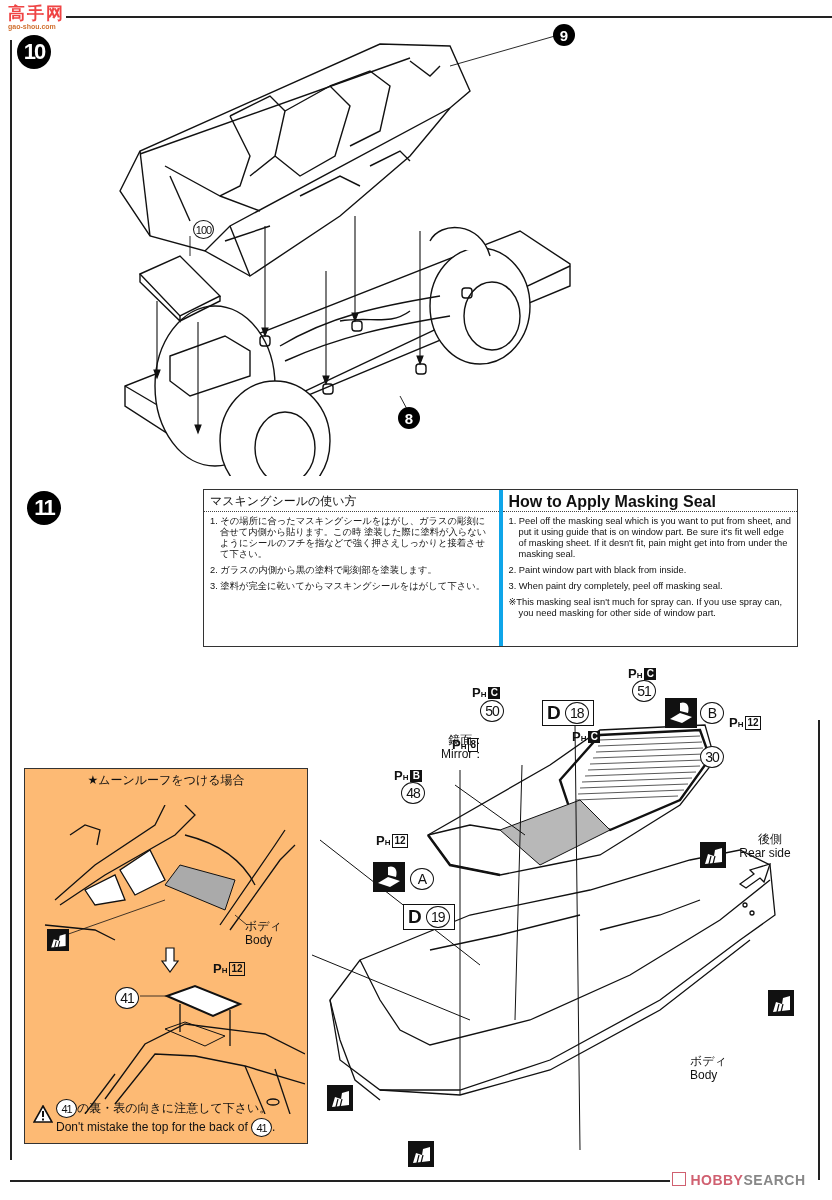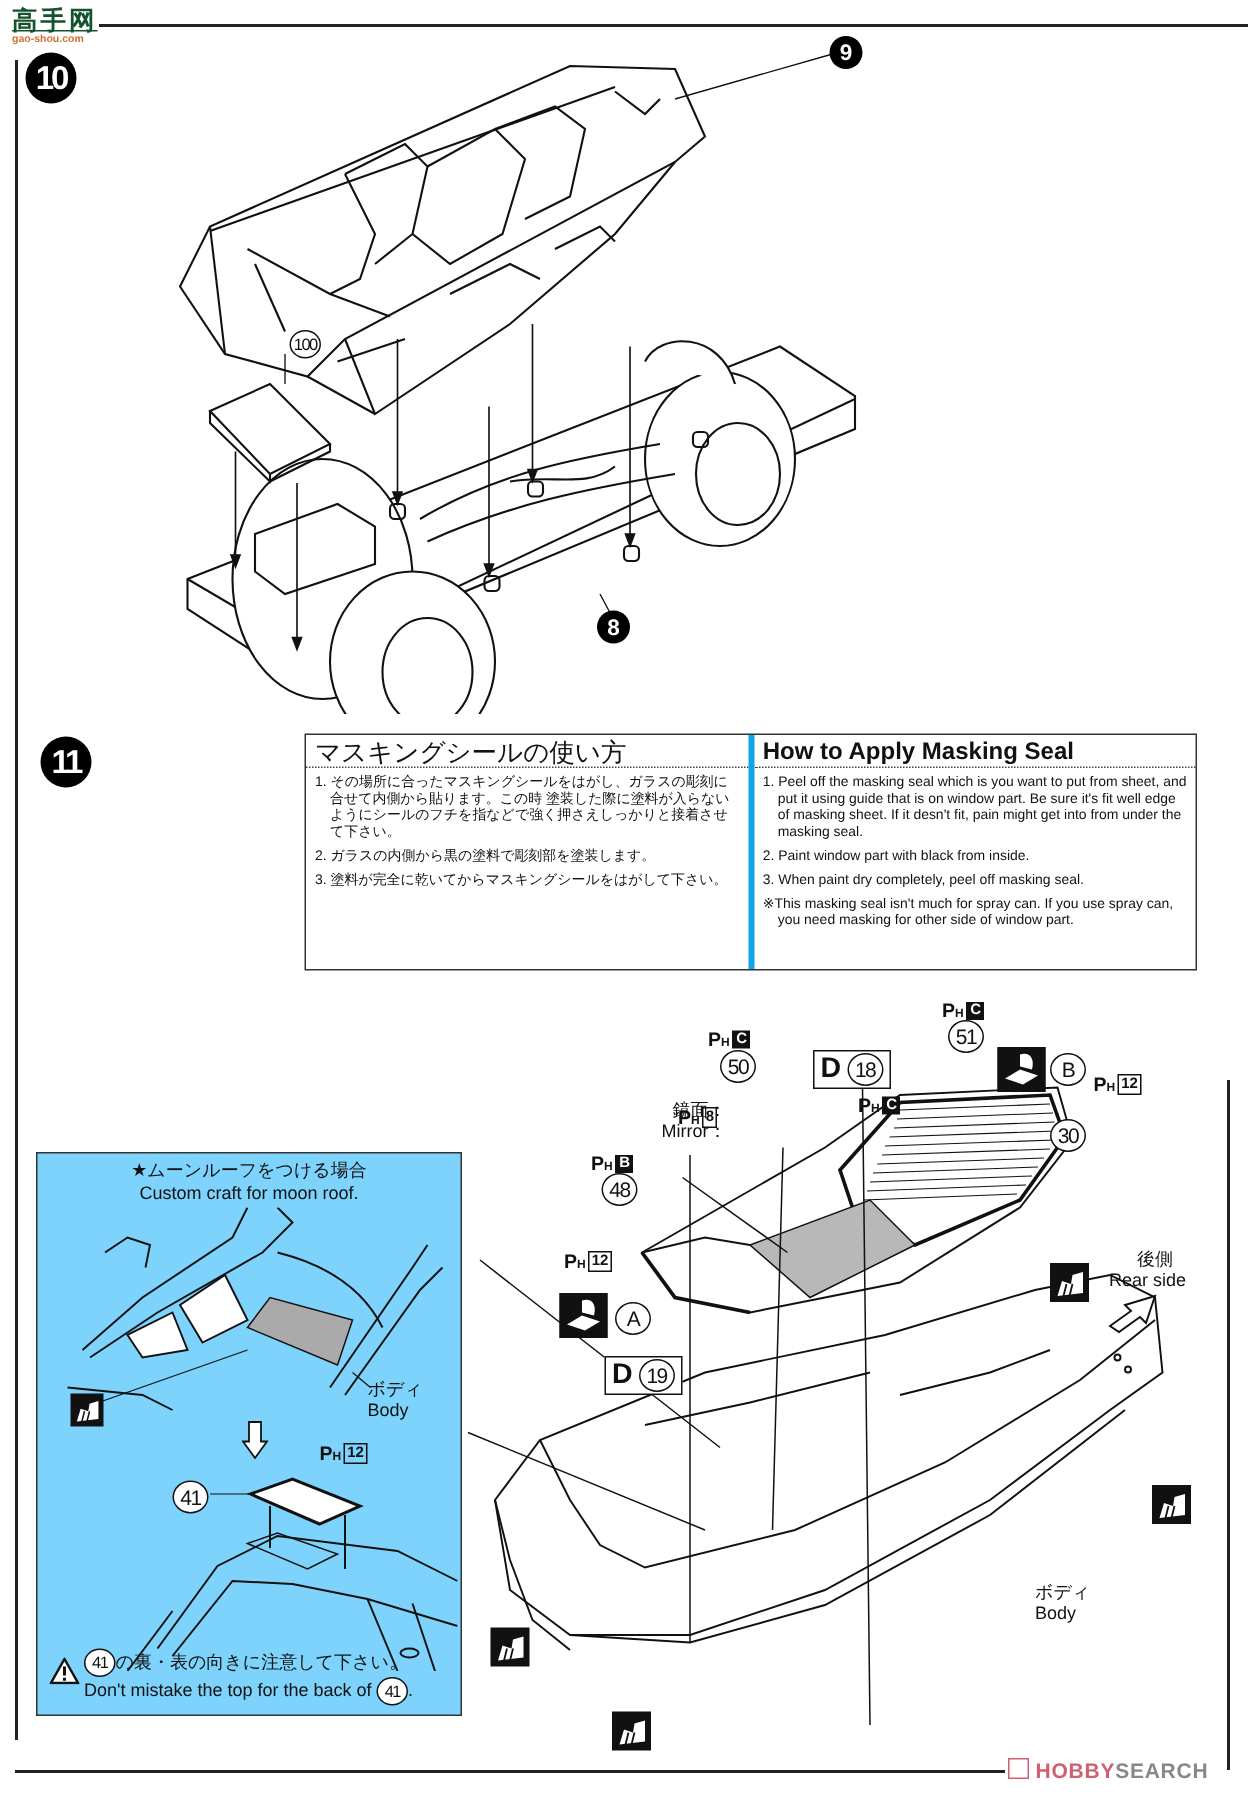--- a/index.html
+++ b/index.html
@@ -31,35 +31,35 @@
   .masking-icon { position: absolute; width: 26px; height: 26px; background: #111; }
   .masking-icon svg { width: 100%; height: 100%; }
   .seal-icon { position: absolute; width: 30px; height: 28px; border: 1px solid #111; background: #fff; }
   .label-text { position: absolute; font-size: 12px; line-height: 14px; }
 
   
   .howto { position: absolute; left: 203px; top: 489px; width: 593px; height: 156px; border: 1.5px solid #333; display: flex; }
   .howto .col { flex: 1; padding: 0 6px; font-size: 9.3px; line-height: 11px; }
   .howto .col + .col { border-left: 4px solid #0ea5e9; }
   .howto .hd { font-size: 16px; font-weight: bold; padding: 6px 0 4px 0; border-bottom: 1px dotted #444; margin: 0 -6px 4px -6px; padding-left: 6px; }
-  .howto .col.jp .hd { font-weight: normal; font-size: 17px; }
+  .howto .col.jp .hd { font-weight: normal; font-size: 12px; }
   .howto .item { margin-bottom: 5px; padding-left: 10px; text-indent: -10px; }
   .howto .note { padding-left: 10px; text-indent: -10px; }
 
   
-  .inset { position: absolute; left: 24px; top: 768px; width: 282px; height: 374px; border: 1.5px solid #333; background: #7dd3fc; }
+  .inset { position: absolute; left: 24px; top: 768px; width: 282px; height: 374px; border: 1.5px solid #333; background: #fdba74; }
   .warn-icon { position: absolute; width: 20px; height: 18px; }
   .watermark-top { position: absolute; left: 8px; top: 5px; width: 60px; height: 30px; }
   .watermark-bot { position: absolute; left: 672px; top: 1172px; font-size: 14px; font-weight: bold; color: #d06070; letter-spacing: 0.5px; }
 </style>
 </head>
 <body>
 
 <div class="watermark-top">
-  <div style="font-size:17px;font-weight:bold;color:#14532d;letter-spacing:2px;line-height:18px;text-decoration:underline;">高手网</div>
+  <div style="font-size:17px;font-weight:bold;color:#ef4444;letter-spacing:2px;line-height:18px;">高手网</div>
   <div style="font-size:7px;color:#d07030;font-weight:bold;line-height:8px;">gao-shou.com</div>
 </div>
 
 <div class="frame-line" style="left:66px;top:16px;width:766px;height:1.5px;"></div>
 <div class="frame-line" style="left:10px;top:40px;width:1.5px;height:1120px;"></div>
 <div class="frame-line" style="left:818px;top:720px;width:1.5px;height:460px;"></div>
 <div class="frame-line" style="left:10px;top:1180px;width:660px;height:1.5px;"></div>
 
 <div class="step-badge" style="left:17px;top:35px;">
   <span>10</span>
@@ -322,21 +322,20 @@
 <div class="masking-icon" style="left:408px;top:1141px;">
   <svg viewBox="0 0 26 26">
       <path d="M5 22 L8 12 L14 14 L15 8 L22 6 L22 20 Z" fill="#fff"></path>
       <path d="M9 22 L11 14 M13 22 L15 14" stroke="#111" stroke-width="1.2"></path>
     </svg>
 </div>
 
 <div class="inset">
   <div style="position:absolute;left:0;top:4px;width:100%;text-align:center;font-size:12px;line-height:15px;">
     <div>★ムーンルーフをつける場合</div>
-    <div>Custom craft for moon roof.</div>
   </div>
 
   <svg class="abs" style="left:0;top:36px;" width="282" height="136" viewBox="0 0 282 136" fill="none" stroke="#111" stroke-width="1.3">
     <path d="M30 95 L70 60 L130 20 L140 0"></path>
     <path d="M35 100 L80 70 L150 30 L170 10 L160 0"></path>
     <path d="M60 85 L70 100 L100 95 L90 70 Z" fill="#fff"></path>
     <path d="M95 65 L110 90 L140 75 L125 45 Z" fill="#fff"></path>
     <path d="M140 80 L155 60 L210 75 L200 105 Z" fill="#aaaaaa" stroke-width="1"></path>
     <path d="M160 30 C200 40 220 60 230 80"></path>
     <path d="M195 120 L250 40 L260 25"></path>

